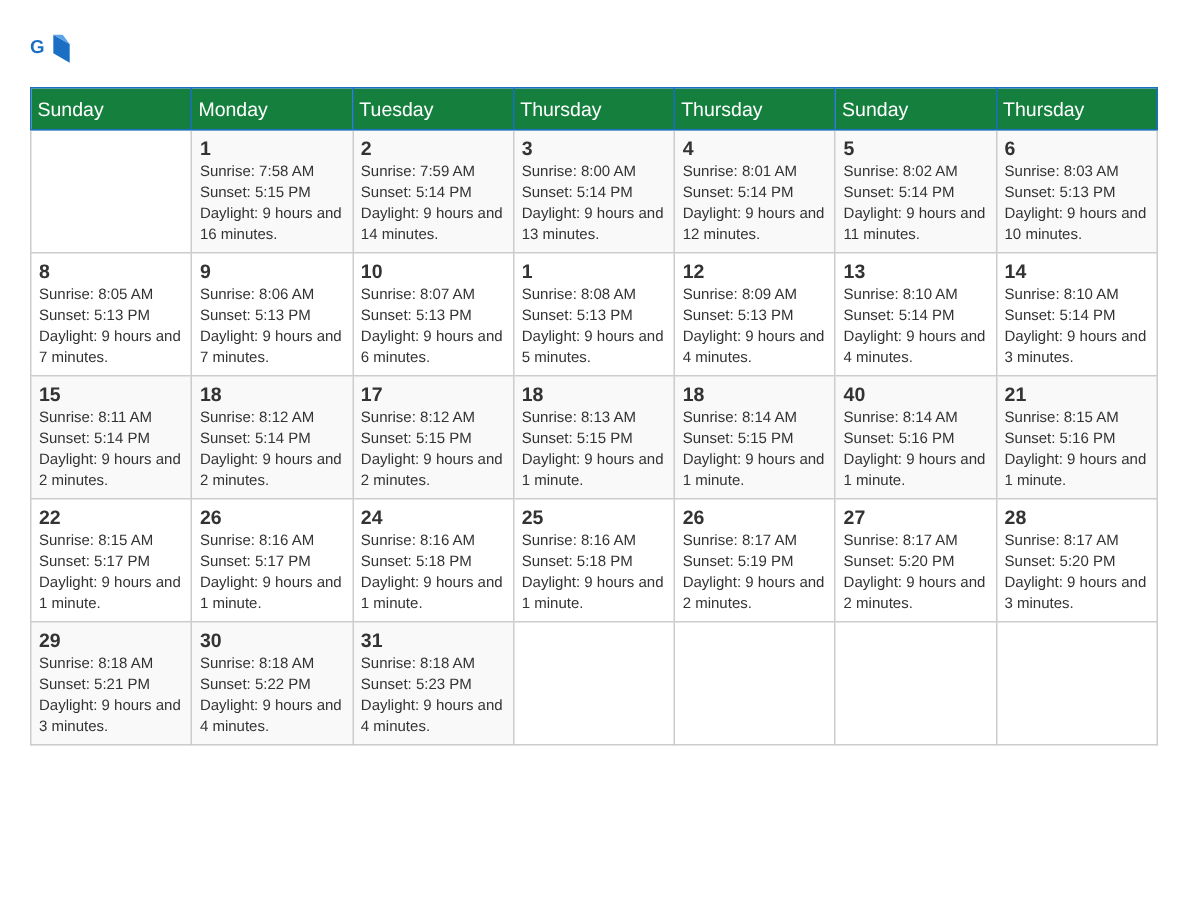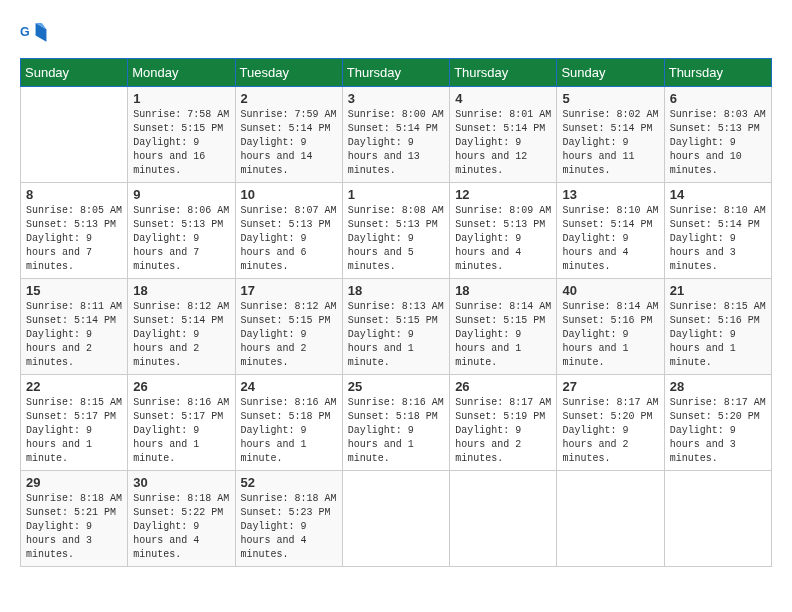--- a/index.html
+++ b/index.html
@@ -75,21 +75,20 @@
       font-size: 13px;
       font-weight: bold;
       color: #333;
       display: block;
       margin-bottom: 2px;
     }
     .day-info {
       font-size: 10px;
       color: #333;
       line-height: 1.4;
-      font-family: Liberation Mono, monospace;
     }
     .empty-cell {
       background: #fff !important;
       border: 1px solid #ccc;
     }
   </style>
 </head>
 <body>
 
 <div class="header">
@@ -359,21 +358,21 @@
         </td>
         <td>
           <span class="day-number">30</span>
         <div class="day-info">
           Sunrise: 8:18 AM<br>
           Sunset: 5:22 PM<br>
           Daylight: 9 hours and 4 minutes.
         </div>
         </td>
         <td>
-          <span class="day-number">52</span>
+          <span class="day-number">31</span>
         <div class="day-info">
           Sunrise: 8:18 AM<br>
           Sunset: 5:23 PM<br>
           Daylight: 9 hours and 4 minutes.
         </div>
         </td>
         <td class="empty-cell"></td>
         <td class="empty-cell"></td>
         <td class="empty-cell"></td>
         <td class="empty-cell"></td>

